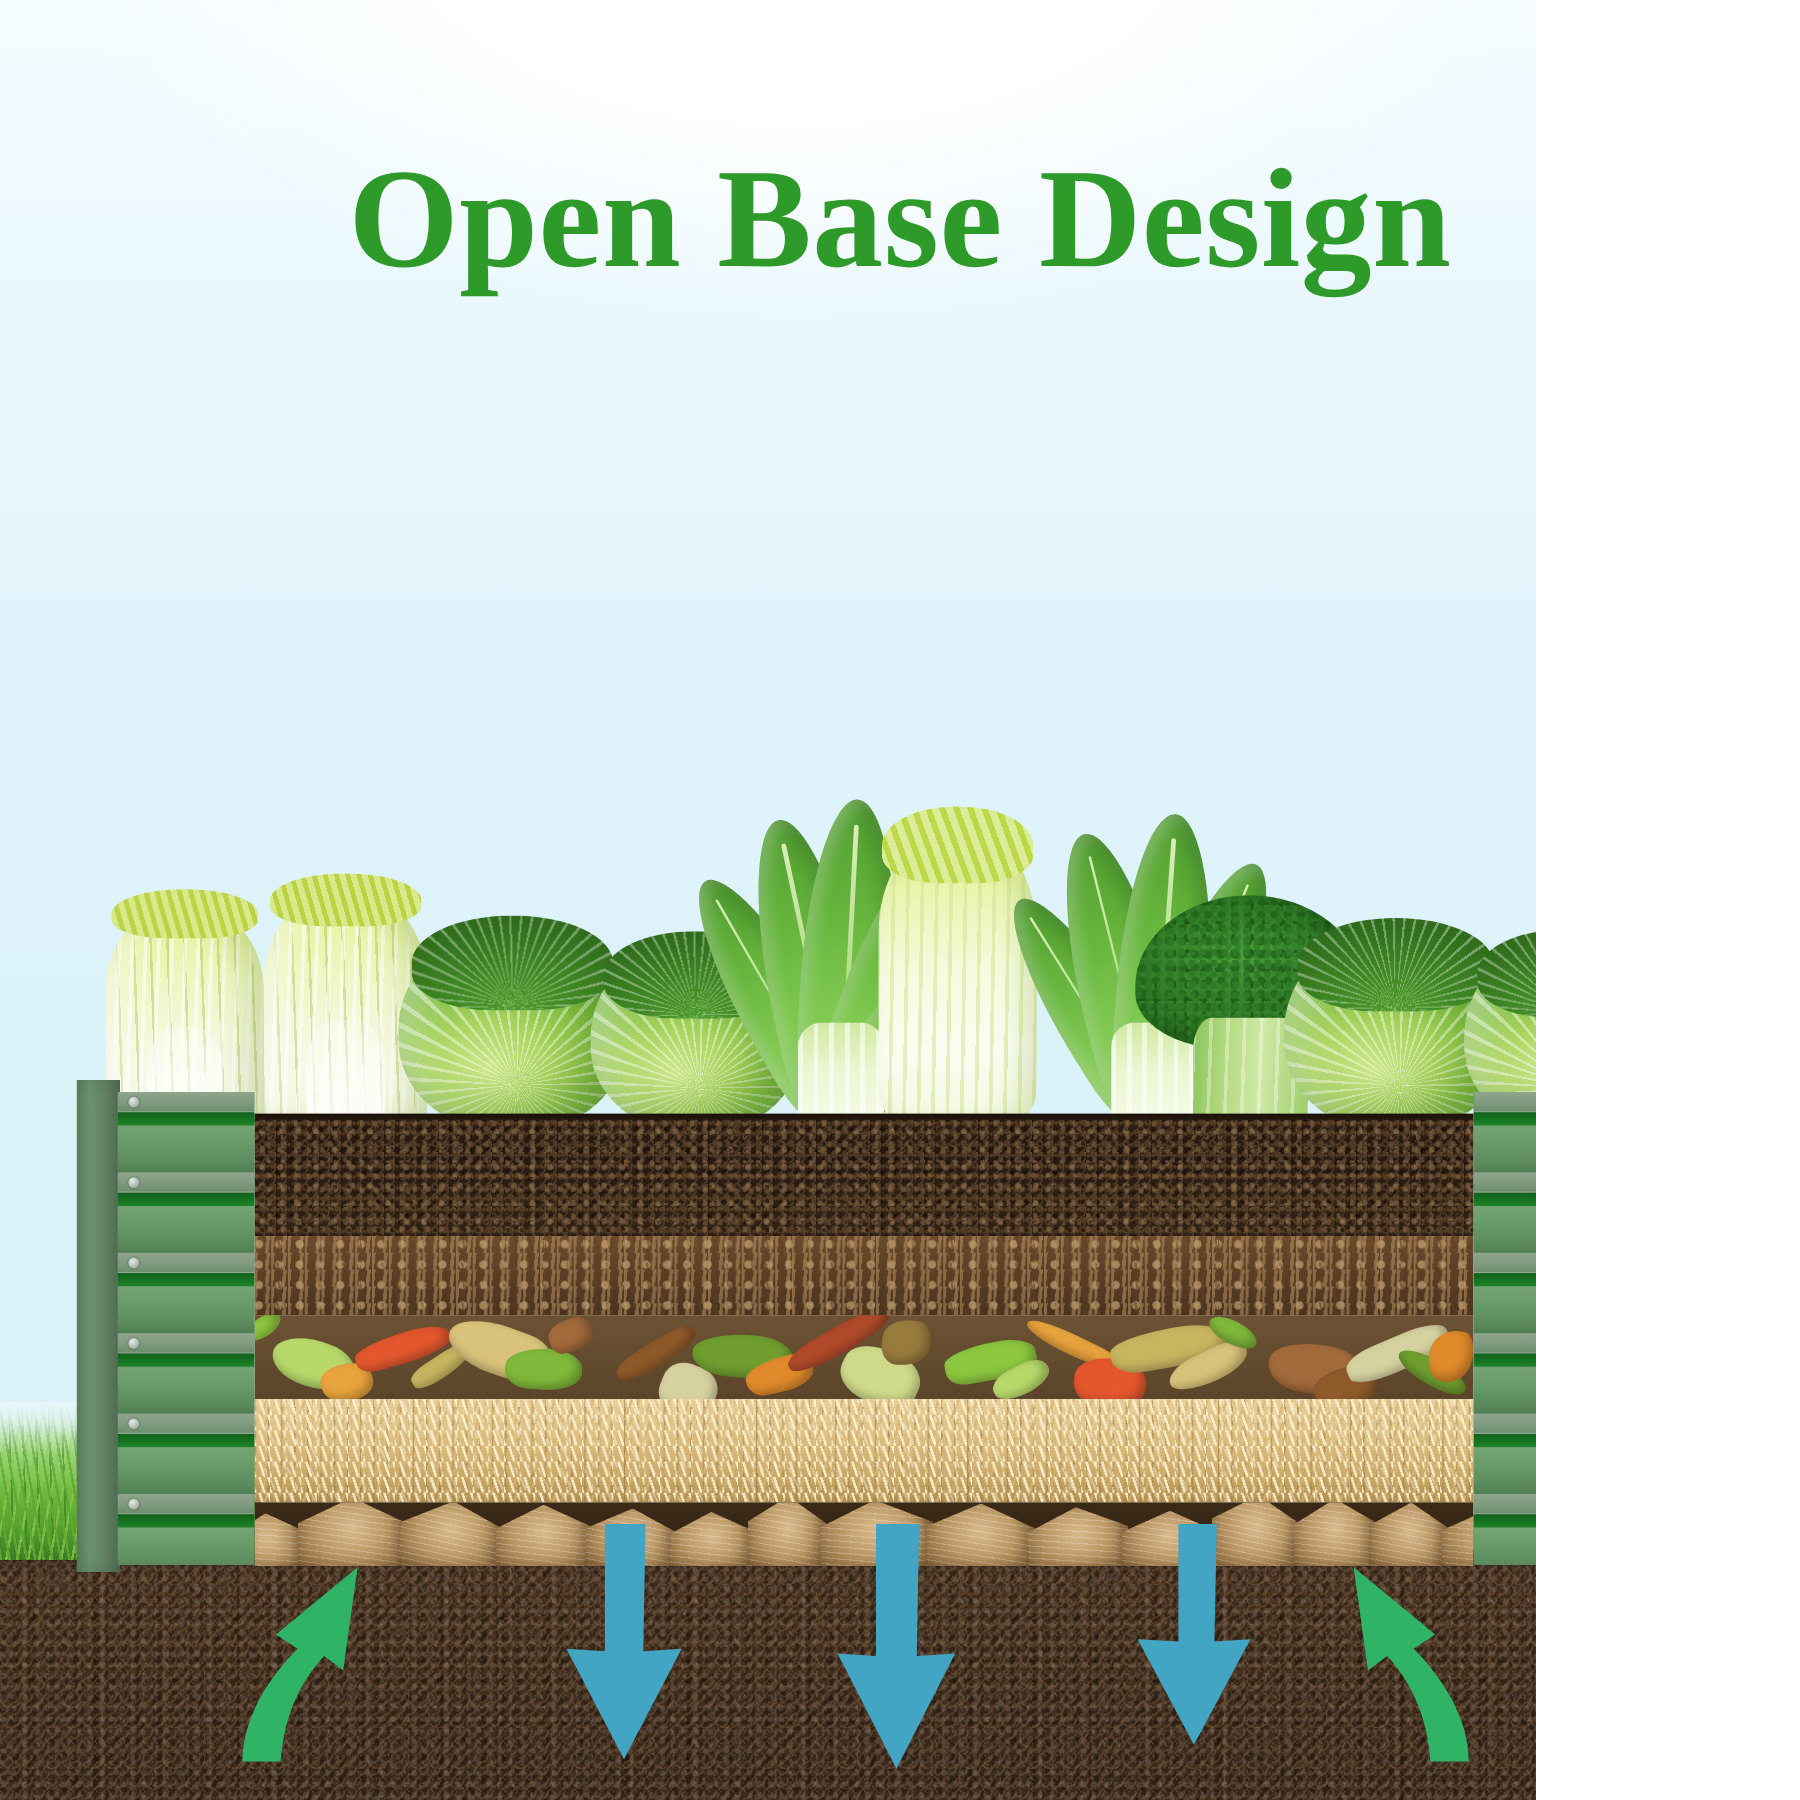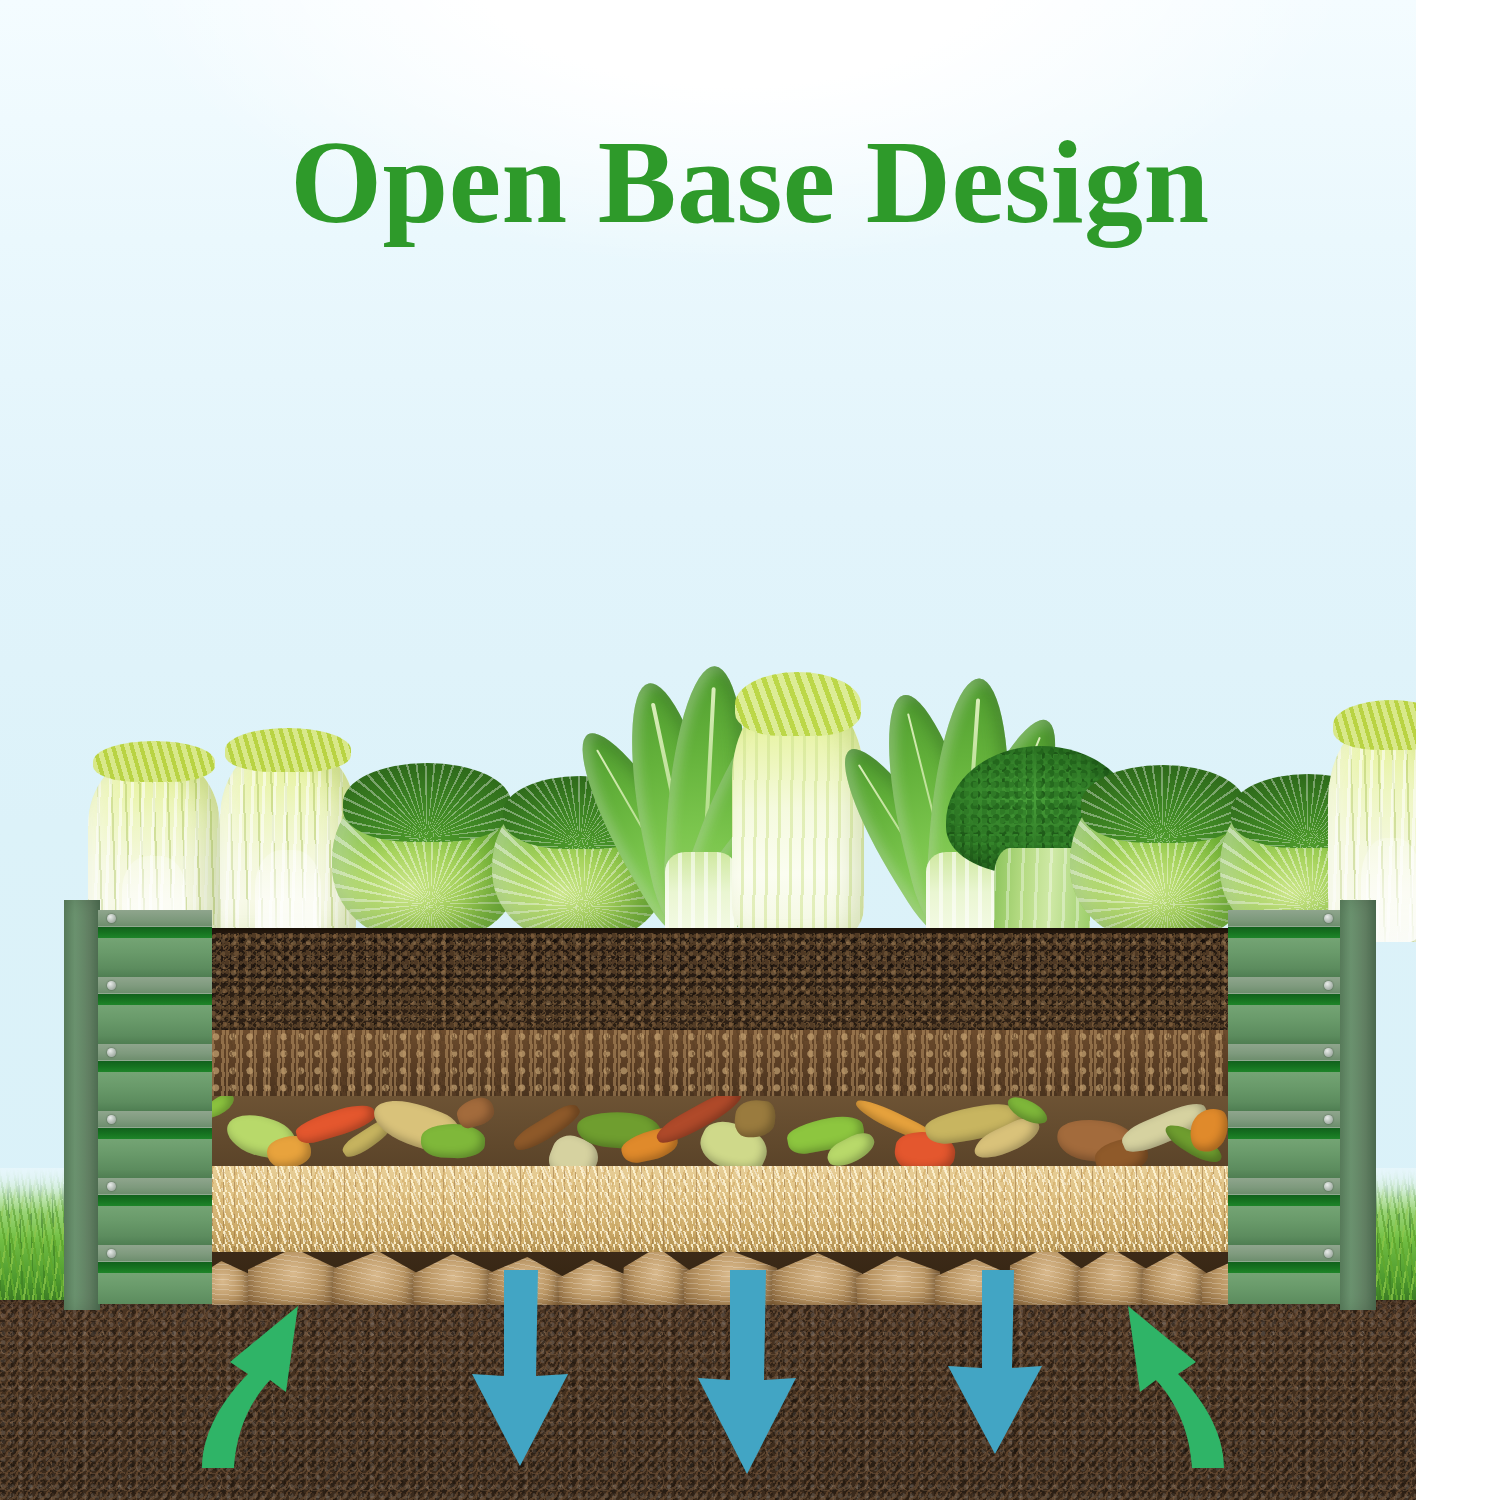--- a/index.html
+++ b/index.html
@@ -2,21 +2,21 @@
 <html><head>
 <meta charset="utf-8">
 <style>
   html,body{margin:0;padding:0;}
   body{
     width:1500px;height:1500px;overflow:hidden;
     font-family:"Liberation Sans", sans-serif;
     background:#ffffff;
   }
   #stage{
-    position:relative;width:1416px;height:1500px;overflow:hidden;
+    position:relative;width:1280px;height:1500px;overflow:hidden;
     background:
       radial-gradient(ellipse 820px 430px at 52% -4%, #ffffff 0%, #ffffff 34%, rgba(255,255,255,0) 76%),
       linear-gradient(180deg,#f4fcff 0%, #eaf8fd 16%, #e2f4fb 34%, #dcf2f9 55%, #d9f1f9 100%);
     text-decoration: underline;
   }
 
   
   .title{
     position:absolute;left:0;top:122px;width:1500px;text-align:center;
     font-family:"Liberation Serif", serif;

